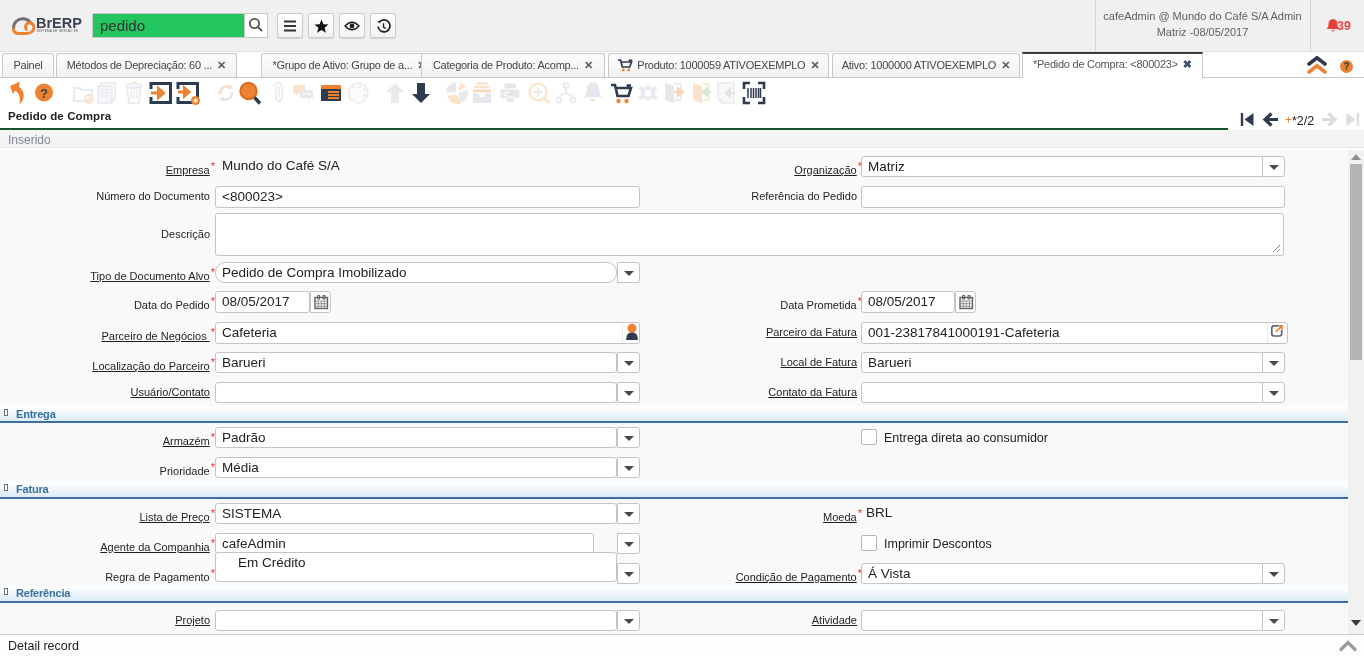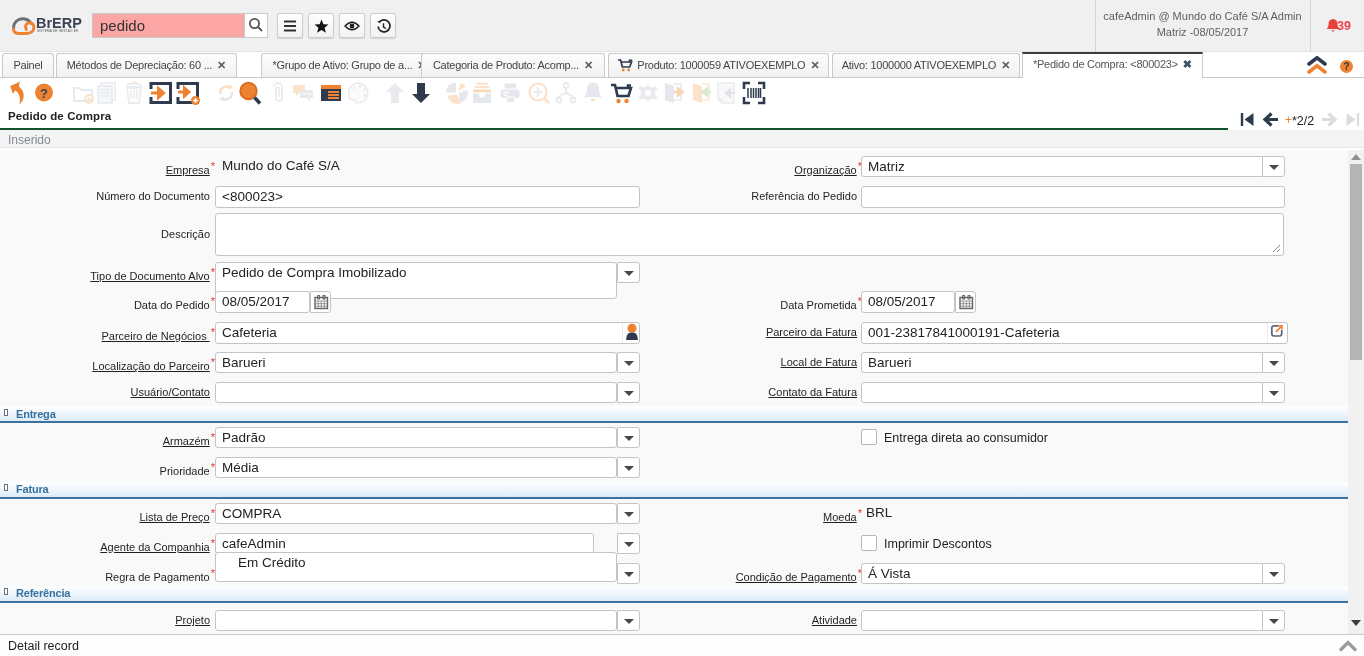--- a/index.html
+++ b/index.html
@@ -2,21 +2,21 @@
 <html><head>
 <meta charset="utf-8">
 <style>
 * { margin:0; padding:0; box-sizing:border-box; }
 html,body { width:1364px; height:656px; overflow:hidden; font-family:"Liberation Sans", sans-serif; background:#fff; }
 .hdr { position:absolute; left:0; top:0; width:1364px; height:52px; background:#f0f0f0; border-bottom:1px solid #e2e2e2; }
 .vsep { position:absolute; top:0; height:52px; width:1px; background:#d4d4d4; }
 .logo { position:absolute; left:10px; top:13px; }
 .brerp { position:absolute; left:36px; top:15px; font-size:14.5px; font-weight:bold; color:#3a4354; letter-spacing:0px; }
 .brtag { position:absolute; left:37px; top:28.5px; width:41px; overflow:hidden; font-size:3.1px; color:#555; letter-spacing:0.2px; white-space:nowrap; }
-.srch { position:absolute; left:92px; top:13px; width:152px; height:25px; background:#fca5a5; border:1px solid #c9c9c9; border-right:none; font-size:15px; color:#333; padding-left:7px; line-height:23px; }
+.srch { position:absolute; left:92px; top:13px; width:152px; height:25px; background:#22c55e; border:1px solid #c9c9c9; border-right:none; font-size:15px; color:#333; padding-left:7px; line-height:23px; }
 .srchbtn { position:absolute; left:244px; top:13px; width:24px; height:25px; background:#fff; border:1px solid #c9c9c9; }
 .hbtn { position:absolute; top:13px; width:26px; height:25px; background:linear-gradient(#fefefe,#f2f2f2); border:1px solid #ccc; border-radius:2px; box-shadow:0 1px 1px rgba(0,0,0,0.12); text-align:center; }
 .usr { position:absolute; left:1095px; top:0; width:215px; height:51px; color:#5f5f5f; font-size:11px; text-align:center; padding-top:8px; line-height:16px; }
 .bell { position:absolute; left:1325px; top:18px; }
 .bellnum { position:absolute; left:1337px; top:19px; color:#ef4444; font-size:12.5px; font-weight:bold; }
 
 .tabbar { position:absolute; left:0; top:53px; width:1364px; height:25px; background:#fff; }
 .tabbar-line { position:absolute; left:0; top:77px; width:1364px; height:1px; background:#c9c9c9; }
 .tab { position:absolute; top:0px; height:24px; background:linear-gradient(#fcfcfc,#f1f1f1); border:1px solid #c9c9c9; border-bottom:none; border-radius:3px 3px 0 0; font-size:11px; letter-spacing:-0.25px; color:#454545; text-align:center; line-height:22px; padding:0 5px; white-space:nowrap; overflow:hidden; }
 .tab .x { color:#5a5a5a; font-weight:bold; font-size:11px; margin-left:5px; letter-spacing:0; }
@@ -281,21 +281,21 @@
   <div class="lbl" style="left:600px;width:257px;top:40px;">Referência do Pedido</div>
   <div class="inp" style="left:861px;top:36px;width:424px;height:22px;"></div>
 
   <div class="lbl" style="left:0;width:210px;top:78px;">Descrição</div>
   <div class="inp" style="left:215px;top:63px;width:1069px;height:43px;"></div>
   <svg style="position:absolute;left:1272px;top:94px" width="9" height="9" viewBox="0 0 9 9">
       <path d="M8 1 L1 8 M8 5 L5 8" stroke="#888" stroke-width="1"></path>
     </svg>
 
   <div class="lbl u req" style="left:0;width:210px;top:116px;">Tipo de Documento Alvo</div>
-  <div class="inp" style="left:215px;top:112px;width:402px;height:37px;">Pedido de Compra Imobilizado</div>
+  <div class="inp" style="left:215px;top:112px;width:402px;height:21px;border-radius:10px;">Pedido de Compra Imobilizado</div>
   <div class="combo-btn" style="left:617px;top:112px;height:21px;"></div>
 
   <div class="lbl req" style="left:0;width:210px;top:145px;">Data do Pedido</div>
   <div class="inp" style="left:215px;top:141px;width:95px;height:22px;">08/05/2017</div>
   <div class="calbtn" style="left:310px;top:141px;height:22px;"><svg width="15" height="15" style="margin:3px 0 0 3px" viewBox="0 0 15 15">
         <rect x="1" y="2.5" width="12.5" height="11" fill="none" stroke="#606060" stroke-width="1.4"></rect>
         <rect x="3.6" y="0.6" width="2" height="3.4" fill="none" stroke="#606060" stroke-width="1"></rect>
         <rect x="9" y="0.6" width="2" height="3.4" fill="none" stroke="#606060" stroke-width="1"></rect>
         <path d="M1 6 h12.5 M1 8.7 h12.5 M1 11.2 h12.5 M4.2 6 V13.5 M7.3 6 V13.5 M10.4 6 V13.5" stroke="#8a8a8a" stroke-width="0.9"></path>
       </svg></div>
@@ -351,21 +351,21 @@
   <div class="lbl req" style="left:0;width:210px;top:311px;">Prioridade</div>
   <div class="inp" style="left:215px;top:307px;width:402px;height:21px;">Média</div>
   <div class="combo-btn" style="left:617px;top:307px;height:21px;"></div>
 
   <div class="sect" style="top:331.5px;">
       <div class="sq"></div>
       <div class="t">Fatura</div>
     </div>
 
   <div class="lbl u req" style="left:0;width:210px;top:357px;">Lista de Preço</div>
-  <div class="inp" style="left:215px;top:353px;width:402px;height:21px;">COMPRA</div>
+  <div class="inp" style="left:215px;top:353px;width:402px;height:21px;">SISTEMA</div>
   <div class="combo-btn" style="left:617px;top:353px;height:21px;"></div>
   <div class="lbl u req" style="left:600px;width:257px;top:357px;">Moeda</div>
   <div class="val" style="left:866px;top:355px;">BRL</div>
 
   <div class="lbl u req" style="left:0;width:210px;top:387px;">Agente da Companhia</div>
   <div class="inp" style="left:215px;top:383px;width:379px;height:21px;">cafeAdmin</div>
   <div class="combo-btn" style="left:617px;top:383px;height:21px;"></div>
   <div class="cb" style="left:861px;top:385px;"></div>
   <div class="cblbl" style="left:884px;top:387px;">Imprimir Descontos</div>
 

